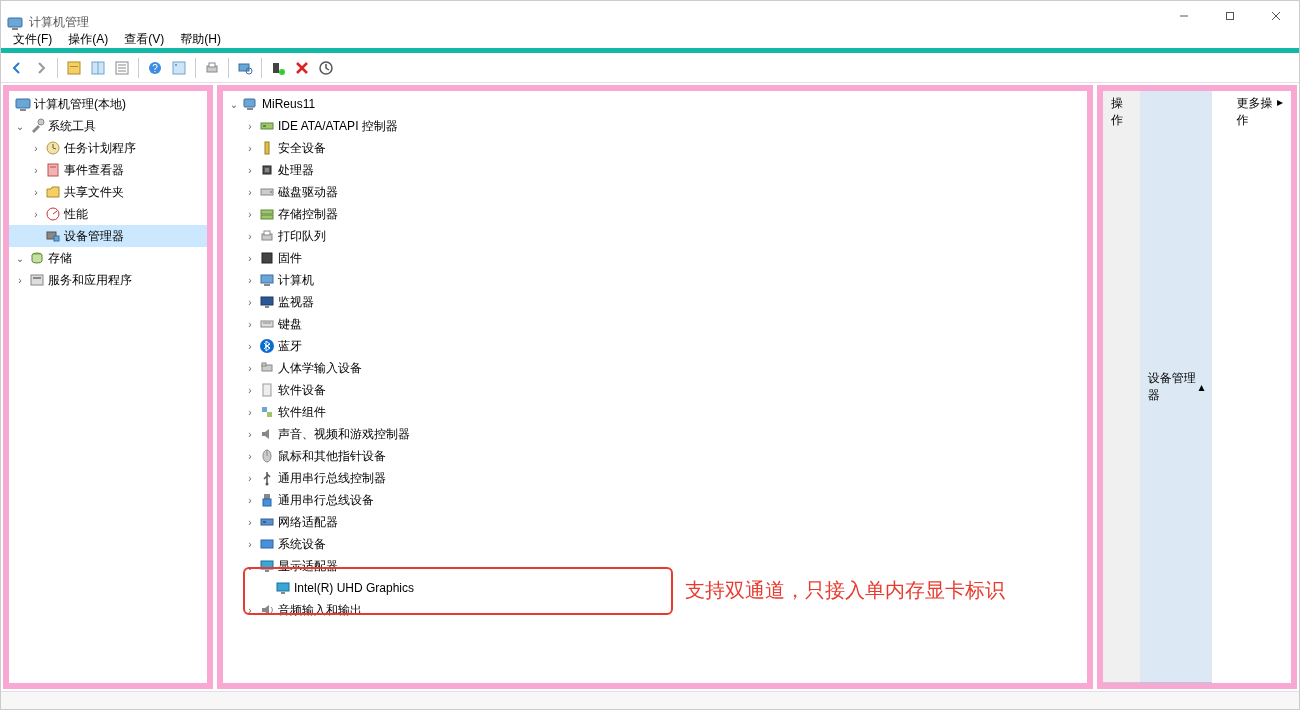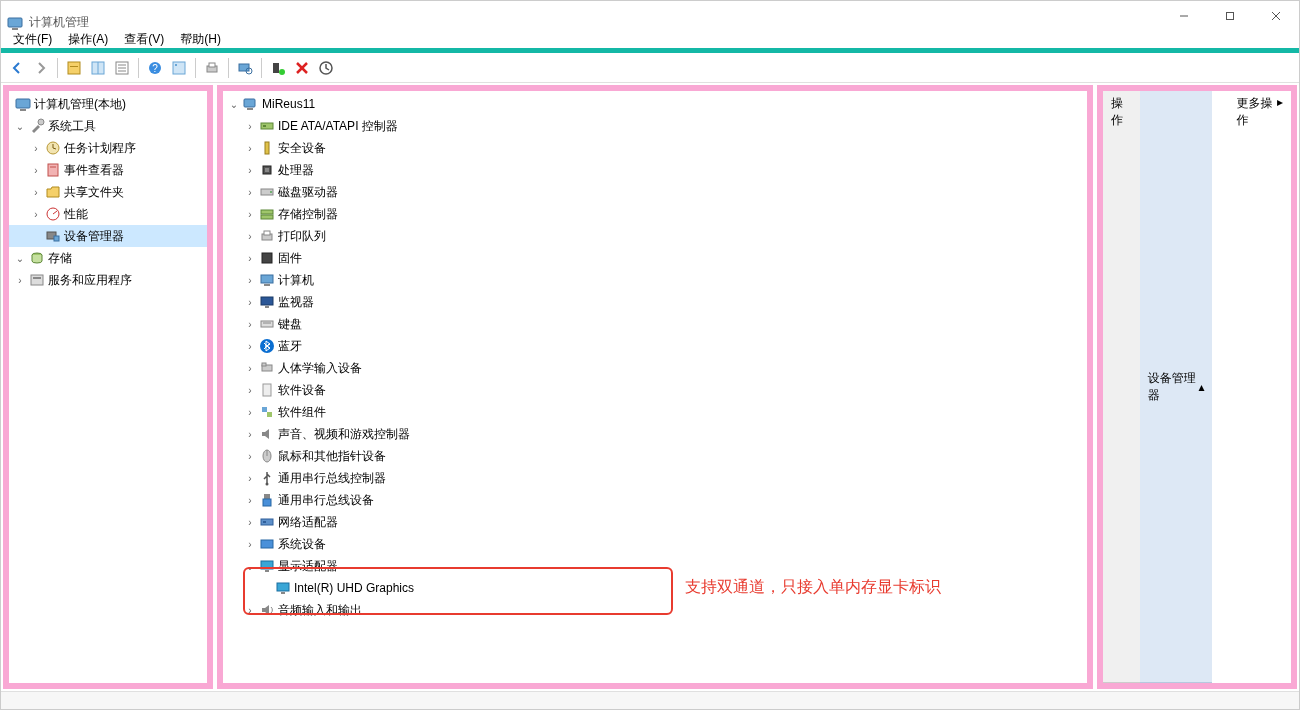--- a/index.html
+++ b/index.html
@@ -34,21 +34,21 @@
   .tlabel { padding-right:6px; }
   .ind0 { padding-left:4px; }
   .ind1 { padding-left:20px; }
   .ind2 { padding-left:36px; }
   
   .actions-header { background:#f0f0f0; border-bottom:1px solid #ccc; padding:4px 8px; font-weight:normal; }
   .actions-section { background:#dde8f5; border-bottom:1px solid #b6c8df; padding:3px 8px; display:flex; justify-content:space-between; align-items:center;}
   .actions-item { padding:4px 8px 4px 24px; display:flex; justify-content:space-between; align-items:flex-start; cursor:default; }
   
   .annot-box { position:absolute; border:2px solid #e83b2f; border-radius:6px; pointer-events:none; }
-  .annot-text { position:absolute; color:#e83b2f; font-size:16px; white-space:nowrap; pointer-events:none; }
+  .annot-text { position:absolute; color:#e83b2f; font-size:20px; white-space:nowrap; pointer-events:none; }
   
   .status-strip { height:18px; border-top:1px solid #e0e0e0; background:#f7f7f7; }
 </style>
 </head>
 <body>
 
 <div class="window">
 
   <div class="titlebar">
     <span class="app-icon">

